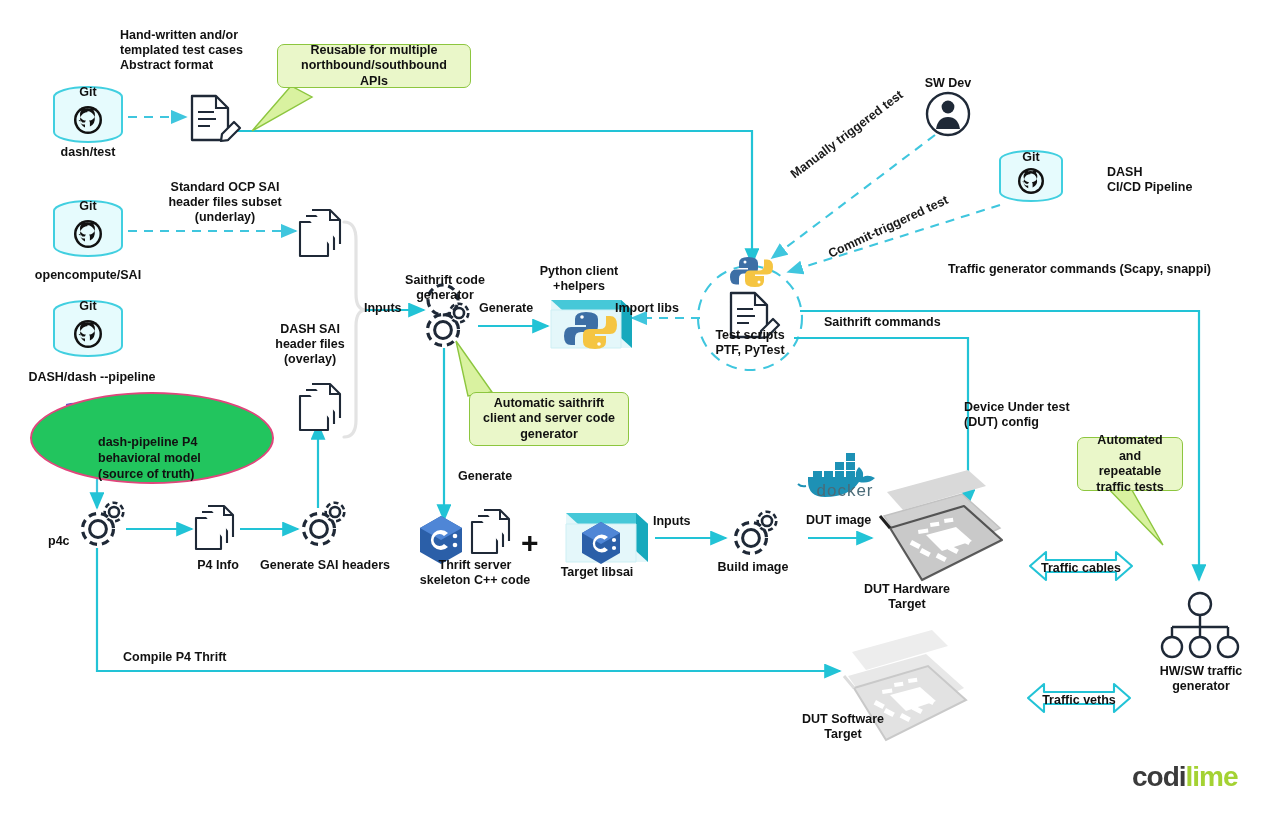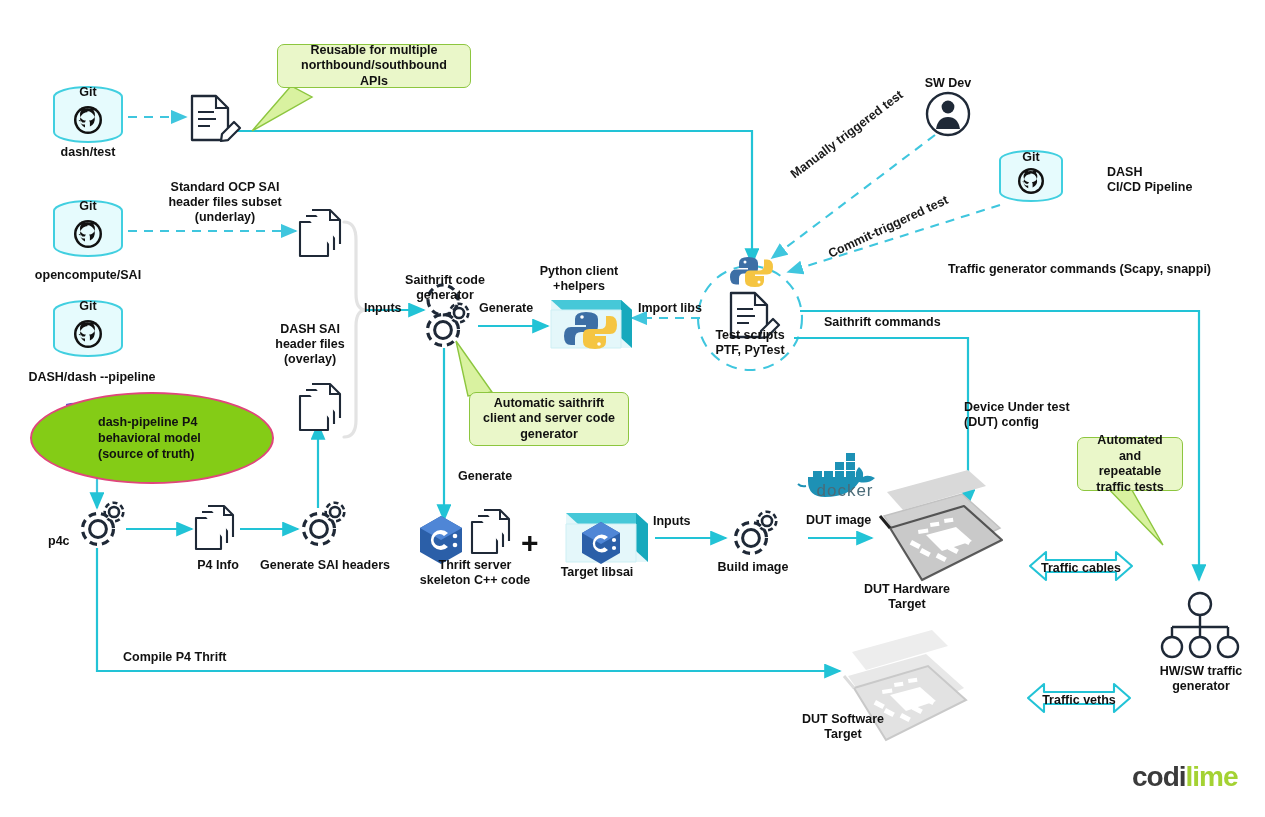--- a/index.html
+++ b/index.html
@@ -5,22 +5,22 @@
   html,body{margin:0;padding:0;background:#ffffff;}
   body{width:1265px;height:817px;position:relative;overflow:hidden;
        font-family:"Liberation Sans",sans-serif;color:#1a1a1a;}
   .stage{position:absolute;left:0;top:0;width:1265px;height:817px;}
   svg.layer{position:absolute;left:0;top:0;width:1265px;height:817px;pointer-events:none;}
   .lbl{position:absolute;font-size:12.5px;line-height:15px;font-weight:700;color:#111;white-space:pre;}
   .lbl.c{text-align:center;}
   .callout{position:absolute;border:1.6px solid #8dc63f;background:#eaf7c9;border-radius:7px;
            font-size:12.5px;line-height:15.5px;font-weight:700;color:#111;text-align:center;
            display:flex;align-items:center;justify-content:center;padding:5px 8px;box-sizing:border-box;}
-  .ellipse{position:absolute;border:2.2px solid #e0467c;background:#84cc16;border-radius:50%;
-           display:flex;align-items:center;}
+  .ellipse{position:absolute;border:2.2px solid #e0467c;background:#22c55e;border-radius:50%;
+           display:flex;align-items:flex-end;}
   .ellipse .etxt{font-size:12.5px;line-height:16px;font-weight:700;color:#111;white-space:pre;}
   .rot{position:absolute;font-size:12.5px;font-weight:700;white-space:nowrap;transform-origin:0 0;}
   .logo{position:absolute;font-size:28px;font-weight:700;letter-spacing:-1px;}
   .logo .a{color:#3b3b3b;}
   .logo .b{color:#a4d233;}
 </style>
 </head>
 <body>
 
 <div class="stage">
@@ -358,20 +358,23 @@
   <div class="lbl c" style="left:64px;top:199px;width:48px;">Git</div>
   <div class="lbl c" style="left:64px;top:299px;width:48px;">Git</div>
   <div class="lbl c" style="left:1009px;top:150px;width:44px;">Git</div>
 
   <div class="lbl c" style="left:28px;top:145px;width:120px;">dash/test</div>
   <div class="lbl c" style="left:18px;top:268px;width:140px;">opencompute/SAI</div>
   <div class="lbl c" style="left:12px;top:370px;width:160px;">DASH/dash --pipeline</div>
   <div class="lbl" style="left:1072px;top:165px;width:130px;margin-left:35px;">DASH
 CI/CD Pipeline</div>
 
+  <div class="lbl" style="left:120px;top:28px;width:200px;">Hand-written and/or
+templated test cases
+Abstract format</div>
   <div class="lbl c" style="left:140px;top:180px;width:170px;">Standard OCP SAI
 header files subset
 (underlay)</div>
   <div class="lbl c" style="left:250px;top:322px;width:120px;">DASH SAI
 header files
 (overlay)</div>
 
   <div class="callout" style="left:277px;top:44px;width:194px;height:44px;">Reusable for multiple
 northbound/southbound APIs</div>
   <div class="callout" style="left:469px;top:392px;width:160px;height:54px;">Automatic saithrift client
@@ -405,21 +408,21 @@
   <div class="lbl" style="left:806px;top:513px;">DUT image</div>
   <div class="lbl c" style="left:848px;top:582px;width:118px;">DUT Hardware
 Target</div>
   <div class="lbl c" style="left:785px;top:712px;width:116px;">DUT Software
 Target</div>
   <div class="lbl c" style="left:1146px;top:664px;width:110px;">HW/SW traffic
 generator</div>
 
   <div class="lbl" style="left:364px;top:301px;">Inputs</div>
   <div class="lbl" style="left:479px;top:301px;">Generate</div>
-  <div class="lbl" style="left:638px;top:301px;">Import libs</div>
+  <div class="lbl" style="left:615px;top:301px;">Import libs</div>
   <div class="lbl" style="left:458px;top:469px;">Generate</div>
   <div class="lbl" style="left:653px;top:514px;">Inputs</div>
   <div class="lbl" style="left:824px;top:315px;">Saithrift commands</div>
   <div class="lbl" style="left:948px;top:262px;">Traffic generator commands (Scapy, snappi)</div>
   <div class="lbl" style="left:964px;top:400px;">Device Under test
 (DUT) config</div>
   <div class="lbl" style="left:123px;top:650px;">Compile P4 Thrift</div>
   <div class="lbl" style="left:521px;top:528px;font-size:30px;line-height:30px;">+</div>
 
   <div class="rot" style="left:788px;top:170px;transform:rotate(-37deg);">Manually triggered test</div>

